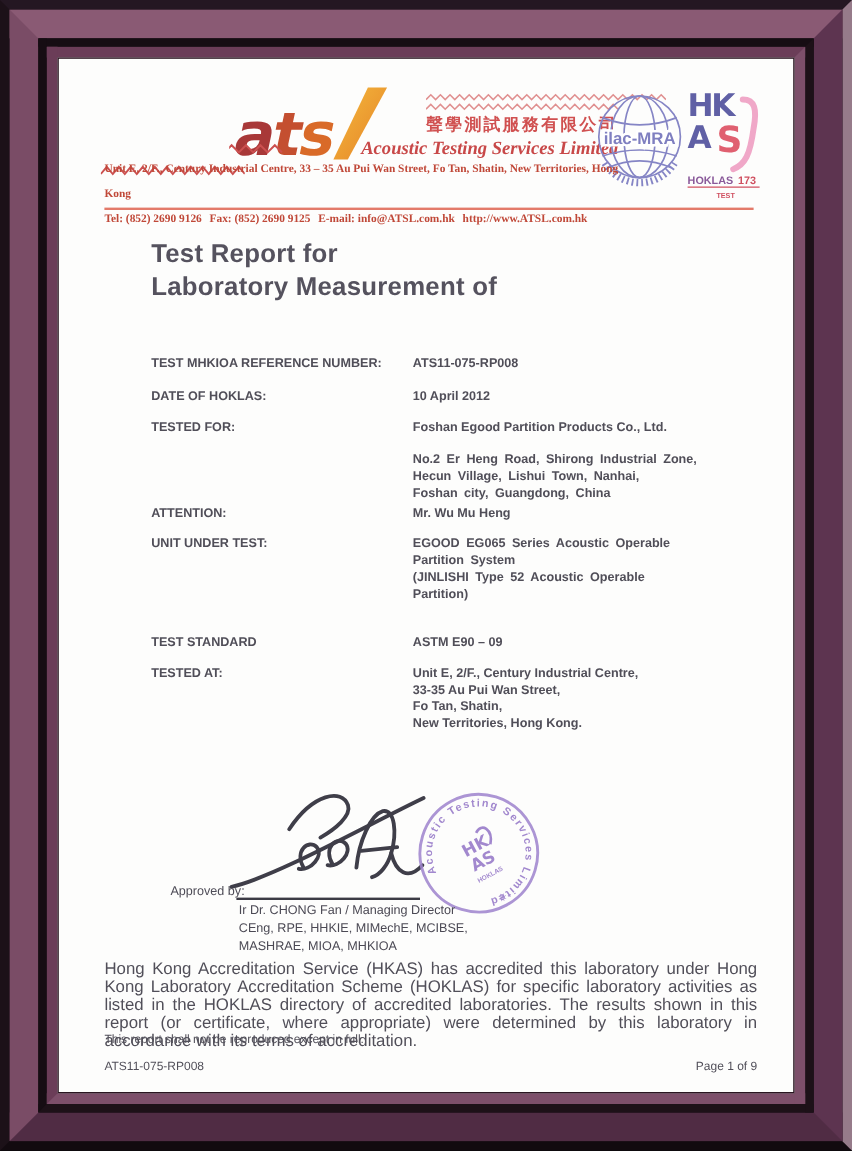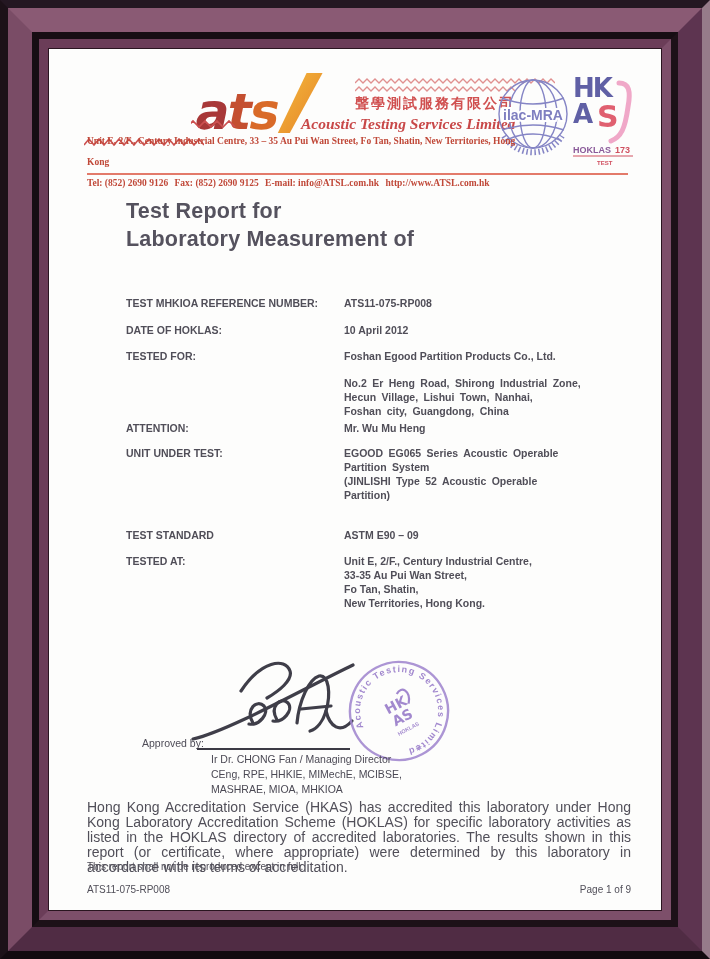--- a/index.html
+++ b/index.html
@@ -41,21 +41,21 @@
   .rows{position:absolute;left:77px;top:0;width:537px;}
   .row{position:absolute;left:0;width:537px;font-size:10.5px;font-weight:bold;
     color:#504e58;line-height:14px;}
   .row .lbl{position:absolute;left:0;top:0;width:212px;}
   .row .val{position:absolute;left:218px;top:0;width:282px;white-space:pre-line;}
   .row .val.wide{word-spacing:2.5px;}
 
   
   .approved-label{position:absolute;left:77px;top:688px;font-size:10.5px;color:#4e4c57;margin-left:16px;}
   .sig-line{position:absolute;left:148px;top:699px;width:153px;height:2px;background:#3c3b45;}
-  .approver{position:absolute;left:150px;top:703px;font-size:10.5px;line-height:15px;color:#4b4954;margin-left:12px;}
+  .approver{position:absolute;left:150px;top:703px;font-size:10.5px;line-height:15px;color:#4b4954;}
 
   
   .accred{position:absolute;left:38px;top:751px;width:544px;font-size:14px;
     line-height:15px;color:#514f59;text-align:justify;}
   .repro{position:absolute;left:38px;top:812px;font-size:10px;color:#514f59;}
   .bottom-row{position:absolute;left:38px;top:835px;width:544px;font-size:10px;color:#514f59;}
   .bottom-row .ref{float:left;}
   .bottom-row .pg{float:right;}
 </style>
 </head>

